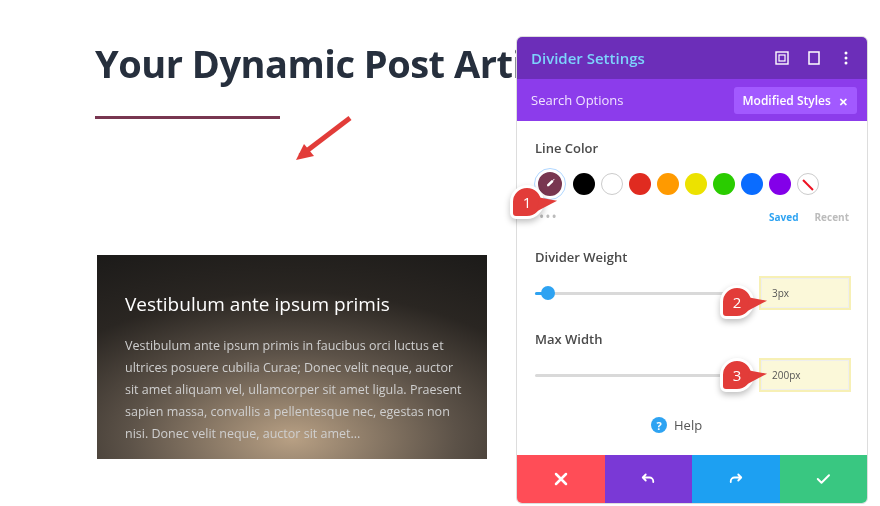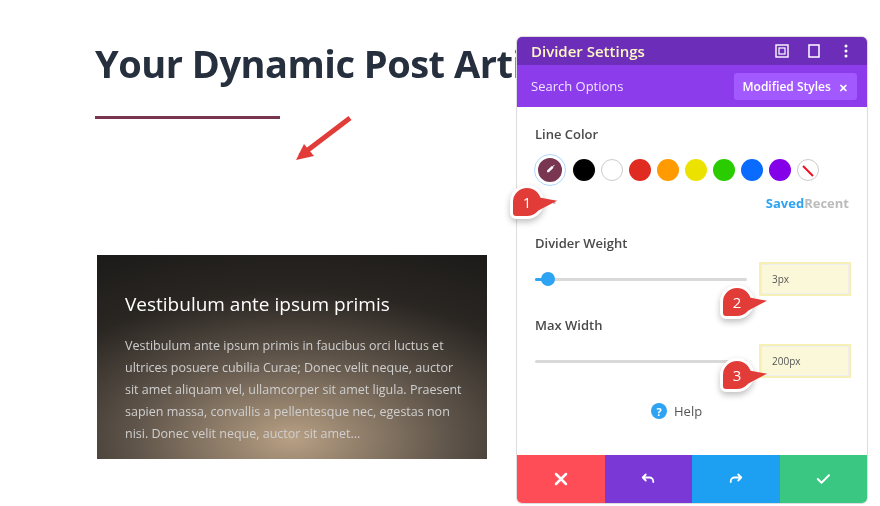--- a/index.html
+++ b/index.html
@@ -12,21 +12,21 @@
   .arrow { position: absolute; left: 290px; top: 108px; transform: rotate(0deg); color: #e23c39; }
 
   .card { position: absolute; left: 97px; top: 255px; width: 390px; height: 204px; background: #1c1c1c; overflow: hidden; }
   .card-bg { position: absolute; inset: 0; background: radial-gradient(120% 120% at 50% 90%, #b8a084 0%, #5c5248 35%, #2a2622 60%, #141414 100%); }
   .card-body { position: absolute; left: 28px; right: 24px; top: 36px; color: #e6e6e6; }
   .card-title { font-size: 19px; font-weight: 400; color: #fff; margin-bottom: 18px; }
   .card-text { font-size: 12.5px; line-height: 1.75; color: #cfcfcf; }
 
   
   .panel { position: absolute; left: 516px; top: 36px; width: 352px; height: 468px; border: 1px solid #ddd; border-radius: 6px; background: #fff; overflow: hidden; display: flex; flex-direction: column; }
-  .panel-hd { background: #6c2eb9; color: #fef9c3; padding: 4px 14px; display: flex; align-items: center; justify-content: space-between; }
+  .panel-hd { background: #6c2eb9; color: #7dd3fc; padding: 11px 14px; display: flex; align-items: center; justify-content: space-between; }
   .panel-hd-title { font-size: 15px; font-weight: 600; }
   .panel-hd-icons { display: flex; gap: 18px; font-size: 14px; }
   .ico { width: 14px; height: 14px; display: inline-flex; align-items: center; justify-content: center; }
   
   .panel-sr { background: #8c3ceb; color: #f0e4ff; display: flex; align-items: center; justify-content: space-between; padding: 0 10px 0 14px; height: 42px; font-size: 13px; }
   .tag { background: #a259ff; color: #fff; padding: 5px 9px; border-radius: 3px; font-size: 12px; font-weight: 600; display: flex; gap: 8px; align-items: flex-end; }
   .tag-x { font-size: 11px; }
 
   .panel-body { padding: 18px 18px 0 18px; flex: 1; position: relative; }
   .field-label { font-size: 13px; color: #4a4a4a; font-weight: 600; margin-bottom: 12px; }
@@ -34,21 +34,21 @@
   .swatches { display: flex; gap: 6px; align-items: center; margin-bottom: 8px; }
   .swatch { width: 22px; height: 22px; border-radius: 50%; }
   .sw-picker { width: 30px; height: 30px; border-radius: 50%; background: #783650; border: 3px solid #fff; outline: 1.5px solid #b0d7ff; display: flex; align-items: center; justify-content: center; margin-right: 2px; }
   .sw-black { background: #000; } .sw-white { background: #fff; border: 1px solid #ccc; }
   .sw-red { background: #e02b20; } .sw-orange { background: #ff9a00; } .sw-yellow { background: #ece200; }
   .sw-green { background: #2acc00; } .sw-blue { background: #0A6CFF; } .sw-purple { background: #8300e9; }
   .sw-none { background: #fff; border: 1px solid #ccc; position: relative; }
   .sw-none:after { content:""; position:absolute; left:3px; right:3px; top:50%; height:2px; background:#e12; transform: rotate(45deg); }
   
   .dots { color: #bbb; font-size: 14px; letter-spacing: 1px; margin-left: 4px; }
-  .saved-row { display: flex; justify-content: flex-end; font-size: 13px; }
+  .saved-row { display: flex; justify-content: flex-end; gap: 16px; font-size: 10px; }
   .saved { color: #2ea3f2; font-weight: 700; }
   .recent { color: #bcbcbc; font-weight: 700; }
 
   .row { margin-top: 22px; }
   .slider-wrap { display: flex; align-items: center; gap: 0; margin-top: 10px; }
   .slider-track { flex: 1; height: 3px; background: #d9d9d9; position: relative; border-radius: 2px; margin-right: 14px; }
   .slider-fill { position: absolute; left: 0; top: 0; bottom: 0; background: #2ea3f2; border-radius: 2px; }
   .slider-thumb { width: 14px; height: 14px; border-radius: 50%; background: #2ea3f2; position: absolute; top: 50%; transform: translate(-50%,-50%); }
   .value-box { width: 88px; height: 30px; border: 1px solid #eee; background: #fbf8d9; padding: 0 10px; font-size: 10px; color: #555; display: flex; align-items: center; position: relative; z-index: 3; }
   .value-box.hi { box-shadow: 0 0 0 2px #f7f0b5; }

